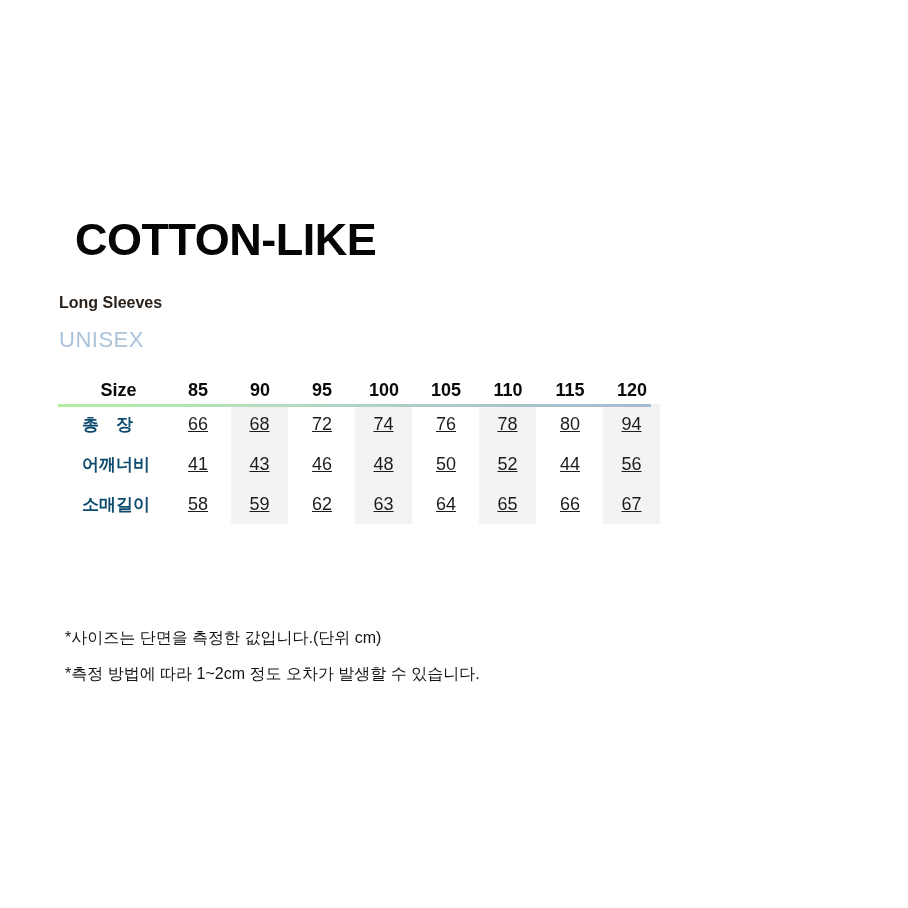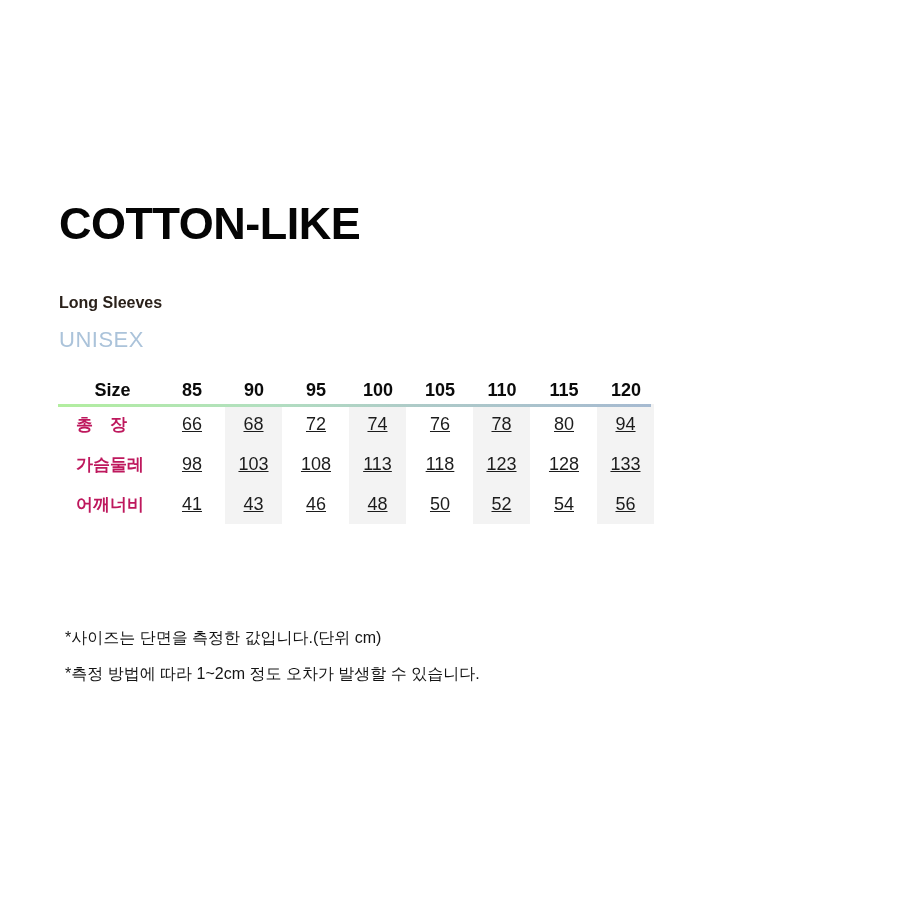--- a/index.html
+++ b/index.html
@@ -14,21 +14,21 @@
     overflow: hidden;
     font-family: "Liberation Sans", "DejaVu Sans", sans-serif;
     color: #111111;
     -webkit-font-smoothing: antialiased;
   }
 
   .page-title {
     position: absolute;
     left: 59px;
     top: 201px;
-    margin: 0;
+    margin: 16px;
     font-size: 45px;
     font-weight: 800;
     letter-spacing: -0.5px;
     line-height: 1;
     color: #050505;
     white-space: nowrap;
   }
 
   .page-subtitle {
     position: absolute;
@@ -48,21 +48,21 @@
     font-size: 22px;
     font-weight: 400;
     line-height: 1;
     color: #abc3da;
     letter-spacing: 0.5px;
     white-space: nowrap;
   }
 
   table.size-table {
     position: absolute;
-    left: 64px;
+    left: 70px;
     top: 376px;
     width: 593px;
     border-collapse: separate;
     border-spacing: 0;
     table-layout: fixed;
   }
   .size-table col.label-col { width: 97px; }
   .size-table col.data-col  { width: 62px; }
 
   .size-table thead tr { height: 28px; }
@@ -85,21 +85,21 @@
   }
 
   .size-table tbody tr { height: 40px; }
   .size-table tbody th {
     font-size: 17px;
     font-weight: 700;
     text-align: left;
     vertical-align: middle;
     padding: 0 0 0 12px;
     white-space: pre;
-    color: #be185d;
+    color: #0c4a6e;
   }
   .size-table tbody td {
     font-size: 18px;
     font-weight: 400;
     text-align: center;
     vertical-align: middle;
     padding: 0;
     color: #1c1c1c;
     text-decoration: underline;
   }
@@ -162,40 +162,40 @@
       <td>66</td>
       <td>68</td>
       <td>72</td>
       <td>74</td>
       <td>76</td>
       <td>78</td>
       <td>80</td>
       <td>94</td>
     </tr>
     <tr>
-      <th>가슴둘레</th>
-      <td>98</td>
-      <td>103</td>
-      <td>108</td>
-      <td>113</td>
-      <td>118</td>
-      <td>123</td>
-      <td>128</td>
-      <td>133</td>
-    </tr>
-    <tr>
       <th>어깨너비</th>
       <td>41</td>
       <td>43</td>
       <td>46</td>
       <td>48</td>
       <td>50</td>
       <td>52</td>
-      <td>54</td>
+      <td>44</td>
       <td>56</td>
+    </tr>
+    <tr>
+      <th>소매길이</th>
+      <td>58</td>
+      <td>59</td>
+      <td>62</td>
+      <td>63</td>
+      <td>64</td>
+      <td>65</td>
+      <td>66</td>
+      <td>67</td>
     </tr>
   </tbody>
 </table>
 
 <div class="gradient-rule"></div>
 
 <div class="notes">
   <p>*사이즈는 단면을 측정한 값입니다.(단위 cm)</p>
   <p>*측정 방법에 따라 1~2cm 정도 오차가 발생할 수 있습니다.</p>
 </div>

